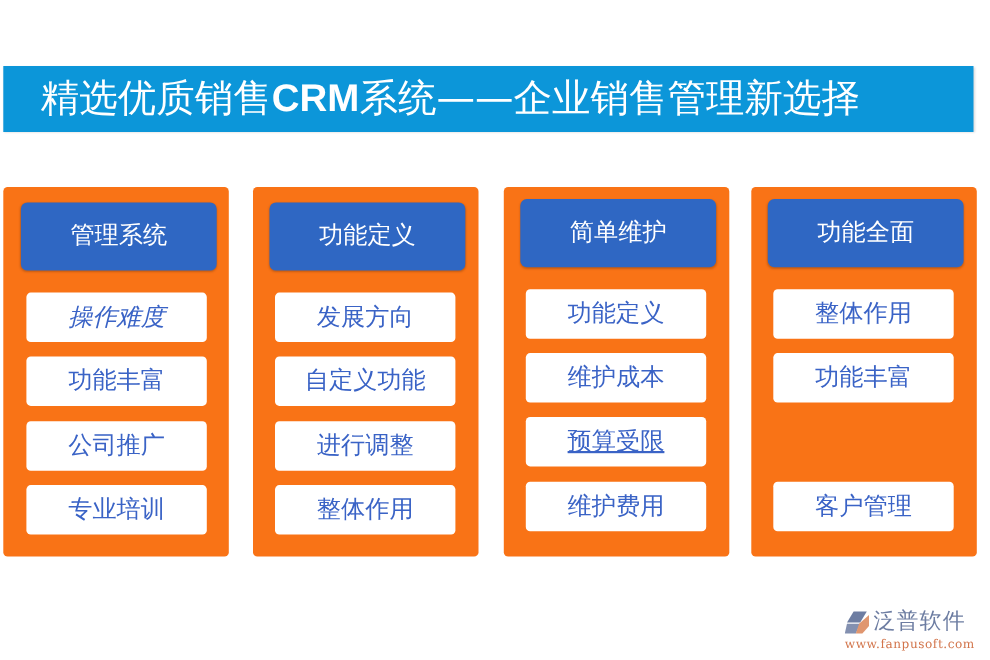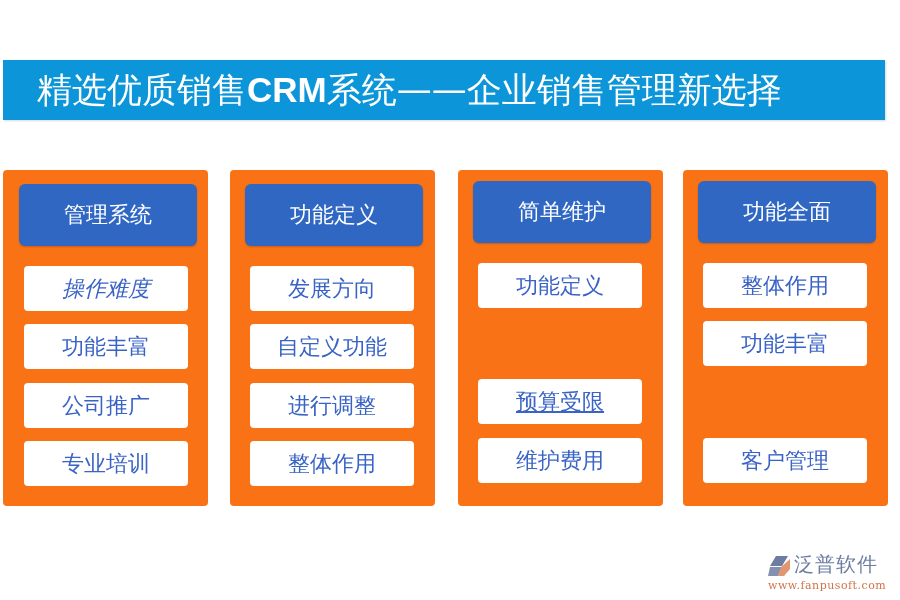--- a/index.html
+++ b/index.html
@@ -39,20 +39,21 @@
   <div class="head" style="left:15px; top:14px; width:178px;">功能定义</div>
   <div class="item" style="left:20px; top:96px; width:164px;">发展方向</div>
   <div class="item" style="left:20px; top:154px; width:164px;">自定义功能</div>
   <div class="item" style="left:20px; top:213px; width:164px;">进行调整</div>
   <div class="item" style="left:20px; top:271px; width:164px;">整体作用</div>
 </div>
 
 <div class="panel" style="left:458px;">
   <div class="head" style="left:15px; top:11px; width:178px;">简单维护</div>
   <div class="item" style="left:20px; top:93px; width:164px;">功能定义</div>
+  <div class="item" style="left:20px; top:151px; width:164px;">维护成本</div>
   <div class="item" style="left:20px; top:209px; width:164px;text-decoration:underline;">预算受限</div>
   <div class="item" style="left:20px; top:268px; width:164px;">维护费用</div>
 </div>
 
 <div class="panel" style="left:683px;">
   <div class="head" style="left:15px; top:11px; width:178px;">功能全面</div>
   <div class="item" style="left:20px; top:93px; width:164px;text-align:center;">整体作用</div>
   <div class="item" style="left:20px; top:151px; width:164px;">功能丰富</div>
   <div class="item" style="left:20px; top:268px; width:164px;">客户管理</div>
 </div>

